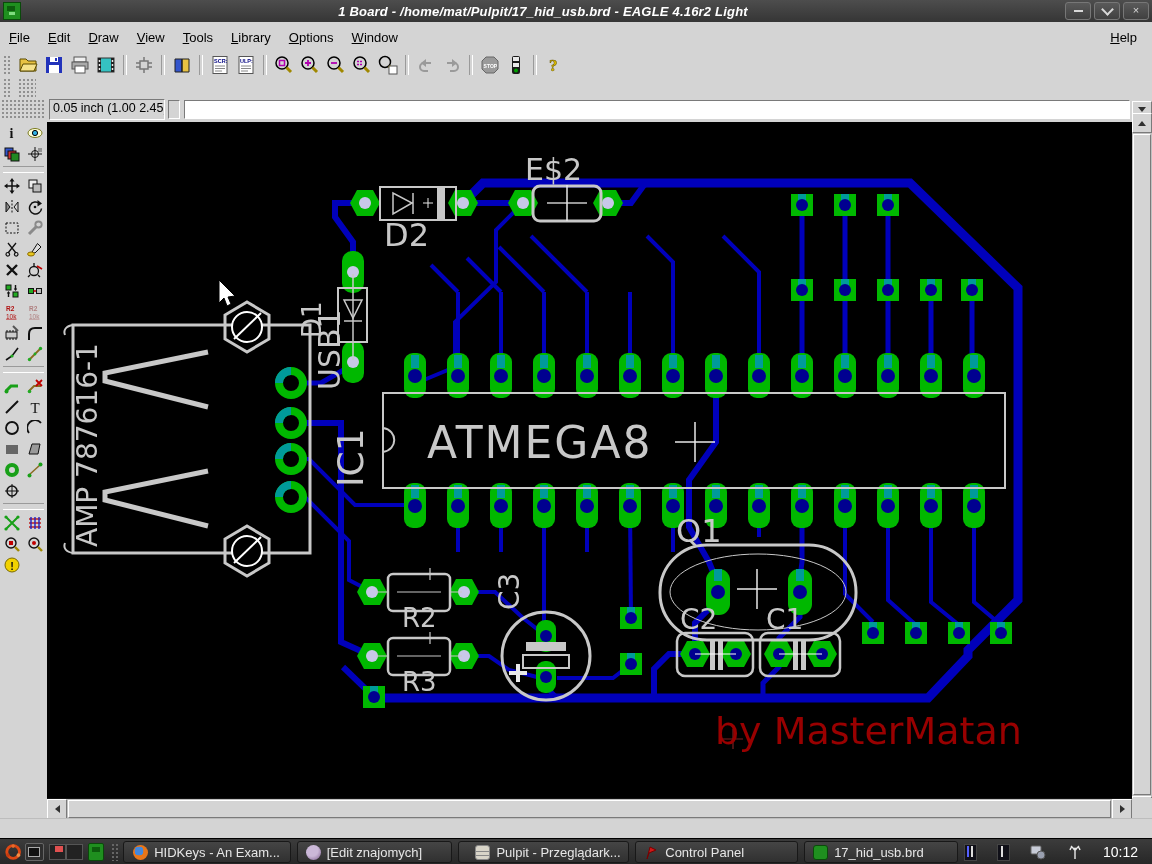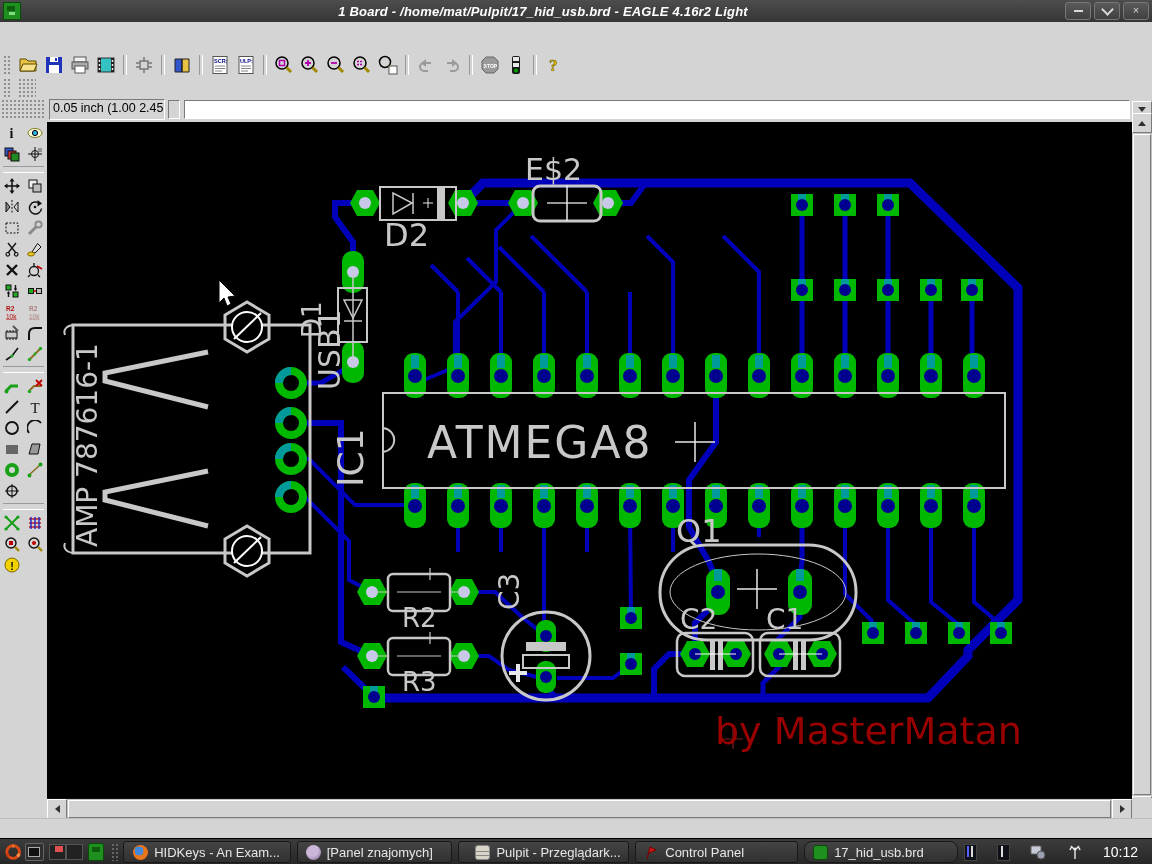--- a/index.html
+++ b/index.html
@@ -67,20 +67,31 @@
 <div id="window">
 
   <div id="titlebar">
     <div class="appicon"></div>
     <div class="title">1 Board - /home/mat/Pulpit/17_hid_usb.brd - EAGLE 4.16r2 Light</div>
     <div class="winbtn"><span class="bar"></span></div>
     <div class="winbtn"><span class="chev"></span></div>
     <div class="winbtn">×</div>
   </div>
 
+  <div id="menubar">
+    <span class="menu-item">File</span>
+    <span class="menu-item">Edit</span>
+    <span class="menu-item">Draw</span>
+    <span class="menu-item">View</span>
+    <span class="menu-item">Tools</span>
+    <span class="menu-item">Library</span>
+    <span class="menu-item">Options</span>
+    <span class="menu-item">Window</span>
+    <span class="menu-item" id="menu-help">Help</span>
+  </div>
 
   <div id="toolbar">
     <div class="grip"></div>
     <div class="tbtn">
         <svg width="20" height="20" viewBox="0 0 20 20">
           <path d="M2,16 V4 H8 L10,6 H18 V16 Z" fill="#e8c243" stroke="#5a4a00"></path>
           <path d="M2,16 L5,9 H19 L16,16 Z" fill="#f6e28a" stroke="#5a4a00"></path>
         </svg>
       </div>
     <div class="tbtn">
@@ -775,33 +786,33 @@
         <div style="width:8px;height:5px;background:#0d5d0d;margin:3px 0 0 3px;"></div>
       </div>
     <div class="grip" style="background-image:radial-gradient(circle,#666 1px,transparent 1.2px);height:18px;margin-right:4px;"></div>
 
     <div class="task-btn" style="width:164px;padding-left:9px;">
       <span class="ticon" style="background:radial-gradient(circle at 40% 40%, #4488dd 0 34%, #e8761a 36% 70%, #b84f10 100%);border-radius:50%;"></span>
       <span>HIDKeys - An Exam...</span>
     </div>
     <div class="task-btn" style="width:152px;">
       <span class="ticon" style="background:radial-gradient(circle at 40% 35%, #cbb8d8 0 45%, #7a5a8a 100%);border-radius:50%;"></span>
-      <span>[Panel znajomych]</span>
+      <span>[Edit znajomych]</span>
     </div>
     <div class="task-btn" style="width:160px;padding-left:16px;">
       <span class="ticon" style="background:#d8d4c8;border:1px solid #888;box-sizing:border-box;background-image:linear-gradient(#0000 40%,#888 40%,#888 47%,#0000 47%,#0000 70%,#888 70%,#888 77%,#0000 77%);"></span>
       <span>Pulpit - Przeglądark...</span>
     </div>
     <div class="task-btn" style="width:160px;">
       <svg class="ticon" width="15" height="15" viewBox="0 0 15 15">
           <path d="M3,14 L6,2 L12,5 L5,8 Z" fill="#d01818" stroke="#700"></path>
         </svg>
       <span>Control Panel</span>
     </div>
-    <div class="task-btn" style="width:150px;border-radius:8px;">
+    <div class="task-btn" style="width:150px;">
       <span class="ticon" style="background:#1f8f1f;border:1px solid #0a4a0a;box-sizing:border-box;"></span>
       <span>17_hid_usb.brd</span>
     </div>
 
     <div id="tray">
       <div class="kbind">
           <div style="width:2px;height:11px;background:#5560ff;margin:1px 0 0 2px;box-shadow:4px 0 0 #ddd;"></div>
         </div>
       <div class="kbind">
           <div style="width:2px;height:11px;background:#ddd;margin:1px 0 0 3px;"></div>

